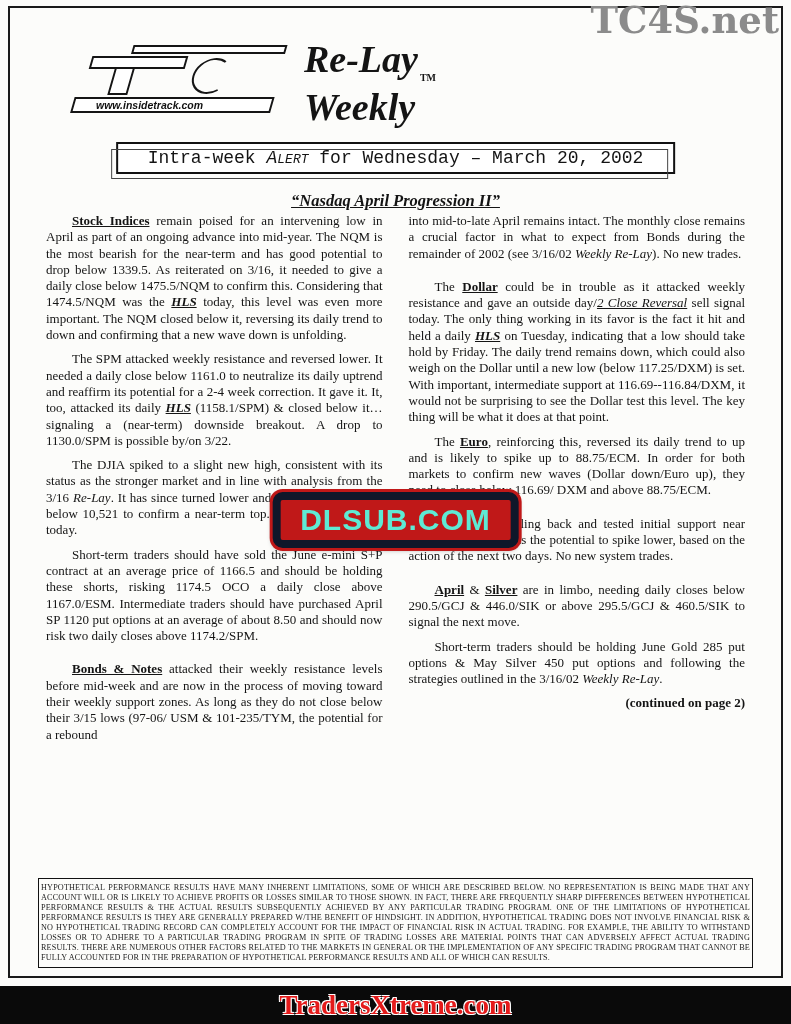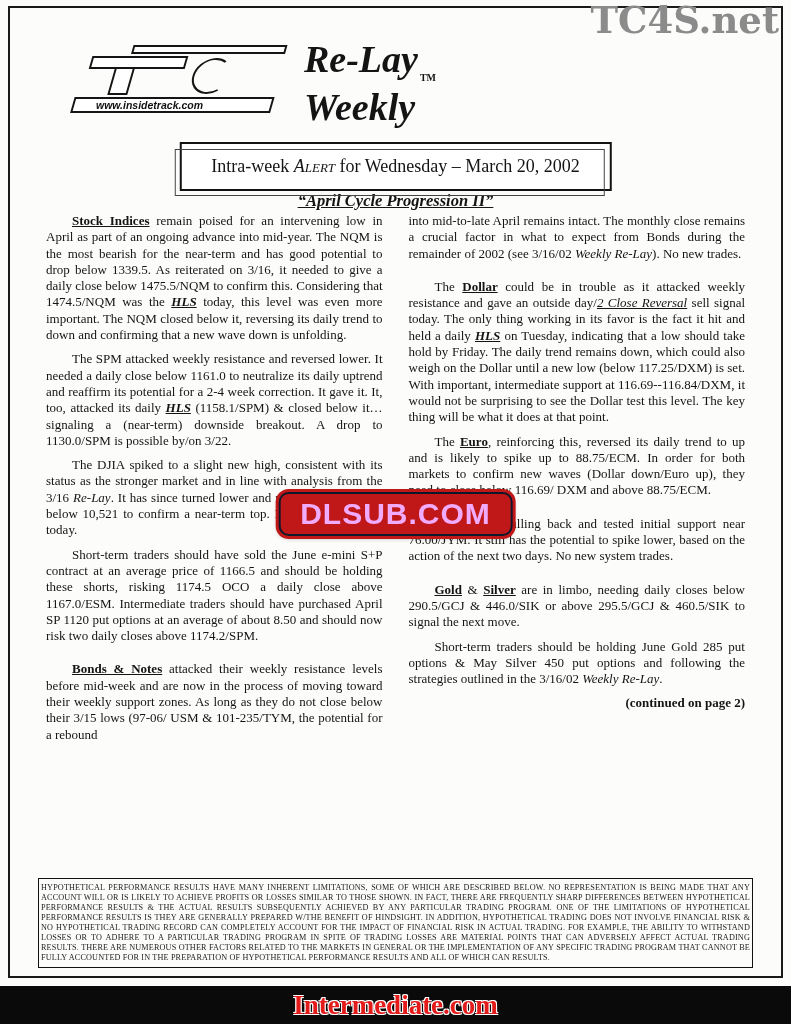--- a/index.html
+++ b/index.html
@@ -3,35 +3,35 @@
 <meta charset="utf-8">
 <style>
   html,body{margin:0;padding:0;}
   body{background:#d8d8d8;font-family:"Liberation Serif",serif;}
   .page{position:relative;width:791px;height:1024px;background:#fcfcfa;overflow:hidden;color:#141414;margin:0 auto;}
   .frame{position:absolute;left:8px;top:6px;right:8px;bottom:46px;border:2px solid #1a1a1a;pointer-events:none;}
   .tc4s{position:absolute;top:-2px;right:12px;font-family:"DejaVu Serif",serif;font-weight:bold;font-size:37px;color:#8b8b8b;}
   .logo{position:absolute;left:50px;top:40px;width:256px;height:88px;}
   .masthead{position:absolute;left:304px;top:40px;font-style:italic;font-weight:bold;font-size:38px;line-height:39px;}
   .tm{font-size:10px;font-style:normal;font-weight:bold;position:relative;top:9px;margin-left:2px;}
-  .alertbox{position:absolute;top:142px;left:50%;transform:translateX(-50%);background:#fff;border:2px solid #111;padding:12px 30px;font-family:Liberation Serif, serif;font-size:18px;white-space:nowrap;z-index:2;}
+  .alertbox{position:absolute;top:142px;left:50%;transform:translateX(-50%);background:#fff;border:2px solid #111;padding:4px 30px;font-family:Liberation Mono, monospace;font-size:18px;white-space:nowrap;z-index:2;}
   .alertbox::before{content:"";position:absolute;left:-7px;top:5px;width:100%;height:100%;border:1.5px solid #444;z-index:-1;background:transparent;}
   .alert-word{font-style:italic;font-variant:small-caps;}
   .headline{position:absolute;top:191px;left:0;right:0;text-align:center;font-weight:bold;font-style:italic;font-size:16.5px;}
   .headline .hl-text{text-decoration:underline;}
   .body-cols{position:absolute;left:46px;right:46px;top:213px;display:flex;gap:26px;z-index:1;}
   .col{flex:1;text-align:justify;font-size:13px;line-height:16.3px;}
   .para{margin:0 0 8px;text-indent:26px;}
   .para.noindent{text-indent:0;}
   .para.spaced{margin-top:17px;}
   .para.right{text-align:right;text-indent:0;}
   .b{font-weight:bold;}
   .i{font-style:italic;margin-top:24px;}
   .u{text-decoration:underline;}
-  .watermark{position:absolute;top:492px;left:50%;transform:translateX(-50%);background:var(--wm-red,#c01818);color:#f0abfc;border:2px solid #0f172a;box-shadow:0 0 0 3px var(--wm-red,#c01818),0 2px 5px rgba(0,0,0,.35);border-radius:10px;padding:3px 20px;font-family:"Liberation Sans",sans-serif;font-weight:bold;font-size:30px;letter-spacing:1px;z-index:6;}
+  .watermark{position:absolute;top:492px;left:50%;transform:translateX(-50%);background:var(--wm-red,#c01818);color:#5eead4;border:8px solid #0f172a;box-shadow:0 0 0 3px var(--wm-red,#c01818),0 2px 5px rgba(0,0,0,.35);border-radius:10px;padding:3px 20px;font-family:"Liberation Sans",sans-serif;font-weight:bold;font-size:30px;letter-spacing:1px;z-index:6;}
   .disclaimer{position:absolute;left:38px;right:38px;top:878px;border:1.5px solid #111;padding:4px 2px;font-size:8.2px;line-height:10px;text-align:justify;letter-spacing:.15px;color:#222;}
   .footer-bar{position:absolute;left:0;right:0;bottom:0;height:38px;background:var(--bar-black,#0a0a0a);display:flex;align-items:center;justify-content:center;}
   .footer-text{font-weight:bold;font-size:27px;color:var(--ft-red,#e41b1b);text-shadow:-1px -1px 0 #fff,1px -1px 0 #fff,-1px 1px 0 #fff,1px 1px 0 #fff;}
 </style>
 </head>
 <body>
 
 <div class="page">
 
   <div class="frame"></div>
@@ -54,43 +54,43 @@
   <div class="masthead">
     <div><span>Re-Lay</span><span class="tm">TM</span></div>
     <div>Weekly</div>
   </div>
 
   <div class="alertbox">
     <span>Intra-week </span><span class="alert-word">Alert</span><span> for Wednesday – March 20, 2002</span>
   </div>
 
   <div class="headline">
-    <span class="hl-text">“April Cycle Progression II”</span>
+    <span class="hl-text">“Nasdaq April Progression II”</span>
   </div>
 
   <div class="body-cols">
     <div class="col">
         <p class="para"><span class="b u">Stock Indices</span><span> remain poised for an intervening low in April as part of an ongoing advance into mid-year.  The NQM is the most bearish for the near-term and has good potential to drop below 1339.5.  As reiterated on 3/16, it needed to give a daily close below 1475.5/NQM to confirm this.  Considering that 1474.5/NQM was the </span><span class="b i u">HLS</span><span> today, this level was even more important.  The NQM closed below it, reversing its daily trend to down and confirming that a new wave down is unfolding.</span></p>
         <p class="para"><span>The SPM attacked weekly resistance and reversed lower.  It needed a daily close below 1161.0 to neutralize its daily uptrend and reaffirm its potential for a 2-4 week correction.  It gave it.  It, too, attacked its daily </span><span class="b i u">HLS</span><span> (1158.1/SPM) &amp; closed below it… signaling a (near-term) downside breakout.  A drop to 1130.0/SPM is possible by/on 3/22.</span></p>
         <p class="para"><span>The DJIA spiked to a slight new high, consistent with its status as the stronger market and in line with analysis from the 3/16 </span><span class="i">Re-Lay</span><span>.  It has since turned lower and needed a daily close below 10,521 to confirm a near-term top.  It accomplished this today.</span></p>
         <p class="para"><span>Short-term traders should have sold the June e-mini S+P contract at an average price of 1166.5 and should be holding these shorts, risking 1174.5 OCO a daily close above 1167.0/ESM.  Intermediate traders should have purchased April SP 1120 put options at an average of about 8.50 and should now risk two daily closes above 1174.2/SPM.</span></p>
         <p class="para spaced"><span class="b u">Bonds &amp; Notes</span><span> attacked their weekly resistance levels before mid-week and are now in the process of moving toward their weekly support zones.  As long as they do not close below their 3/15 lows (97-06/ USM &amp; 101-235/TYM, the potential for a rebound</span></p>
       </div>
     <div class="col">
         <p class="para noindent"><span>into mid-to-late April remains intact.  The monthly close remains a crucial factor in what to expect from Bonds during the remainder of 2002 (see 3/16/02 </span><span class="i">Weekly Re-Lay</span><span>).  No new trades.</span></p>
         <p class="para spaced"><span>The </span><span class="b u">Dollar</span><span> could be in trouble as it attacked weekly resistance and gave an outside day/</span><span class="i u">2 Close Reversal</span><span> sell signal today.  The only thing working in its favor is the fact it hit and held a daily </span><span class="b i u">HLS</span><span> on Tuesday, indicating that a low should take hold by Friday.  The daily trend remains down, which could also weigh on the Dollar until a new low (below 117.25/DXM) is set.  With important, intermediate support at 116.69--116.84/DXM, it would not be surprising to see the Dollar test this level.  The key thing will be what it does at that point.</span></p>
         <p class="para"><span>The </span><span class="b u">Euro</span><span>, reinforcing this, reversed its daily trend to up and is likely to spike up to 88.75/ECM.  In order for both markets to confirm new waves (Dollar down/Euro up), they need to close below 116.69/ DXM and above 88.75/ECM.</span></p>
         <p class="para spaced"><span>The </span><span class="b u">Yen</span><span> is pulling back and tested initial support near 76.00/JYM.  It still has the potential to spike lower, based on the action of the next two days.  No new system trades.</span></p>
-        <p class="para spaced"><span class="b u">Gold</span><span> &amp; </span><span class="b u">Silver</span><span> are in limbo, needing daily closes below 290.5/GCJ &amp; 446.0/SIK or above 295.5/GCJ &amp; 460.5/SIK to signal the next move.</span></p>
+        <p class="para spaced"><span class="b u">April</span><span> &amp; </span><span class="b u">Silver</span><span> are in limbo, needing daily closes below 290.5/GCJ &amp; 446.0/SIK or above 295.5/GCJ &amp; 460.5/SIK to signal the next move.</span></p>
         <p class="para"><span>Short-term traders should be holding June Gold 285 put options &amp; May Silver 450 put options and following the strategies outlined in the 3/16/02 </span><span class="i">Weekly Re-Lay</span><span>.</span></p>
         <p class="para right"><span class="b">(continued on page 2)</span></p>
       </div>
   </div>
 
   <div class="watermark">DLSUB.COM</div>
 
   <div class="disclaimer">HYPOTHETICAL PERFORMANCE RESULTS HAVE MANY INHERENT LIMITATIONS, SOME OF WHICH ARE DESCRIBED BELOW.  NO REPRESENTATION IS BEING MADE THAT ANY ACCOUNT WILL OR IS LIKELY TO ACHIEVE PROFITS OR LOSSES SIMILAR TO THOSE SHOWN.  IN FACT, THERE ARE FREQUENTLY SHARP DIFFERENCES BETWEEN HYPOTHETICAL PERFORMANCE RESULTS &amp; THE ACTUAL RESULTS SUBSEQUENTLY ACHIEVED BY ANY PARTICULAR TRADING PROGRAM. ONE OF THE LIMITATIONS OF HYPOTHETICAL PERFORMANCE RESULTS IS THEY ARE GENERALLY PREPARED W/THE BENEFIT OF HINDSIGHT.  IN ADDITION, HYPOTHETICAL TRADING DOES NOT INVOLVE FINANCIAL RISK &amp; NO HYPOTHETICAL TRADING RECORD CAN COMPLETELY ACCOUNT FOR THE IMPACT OF FINANCIAL RISK IN ACTUAL TRADING.  FOR EXAMPLE, THE ABILITY TO WITHSTAND LOSSES OR TO ADHERE TO A PARTICULAR TRADING PROGRAM IN SPITE OF TRADING LOSSES ARE MATERIAL POINTS THAT CAN ADVERSELY AFFECT ACTUAL TRADING RESULTS.  THERE ARE NUMEROUS OTHER FACTORS RELATED TO THE MARKETS IN GENERAL OR THE IMPLEMENTATION OF ANY SPECIFIC TRADING PROGRAM THAT CANNOT BE FULLY ACCOUNTED FOR IN THE PREPARATION OF HYPOTHETICAL PERFORMANCE RESULTS AND ALL OF WHICH CAN RESULTS.</div>
 
   <div class="footer-bar">
-    <span class="footer-text">Intermediate.com</span>
+    <span class="footer-text">TradersXtreme.com</span>
   </div>
 
 </div>
 
 </body></html>

